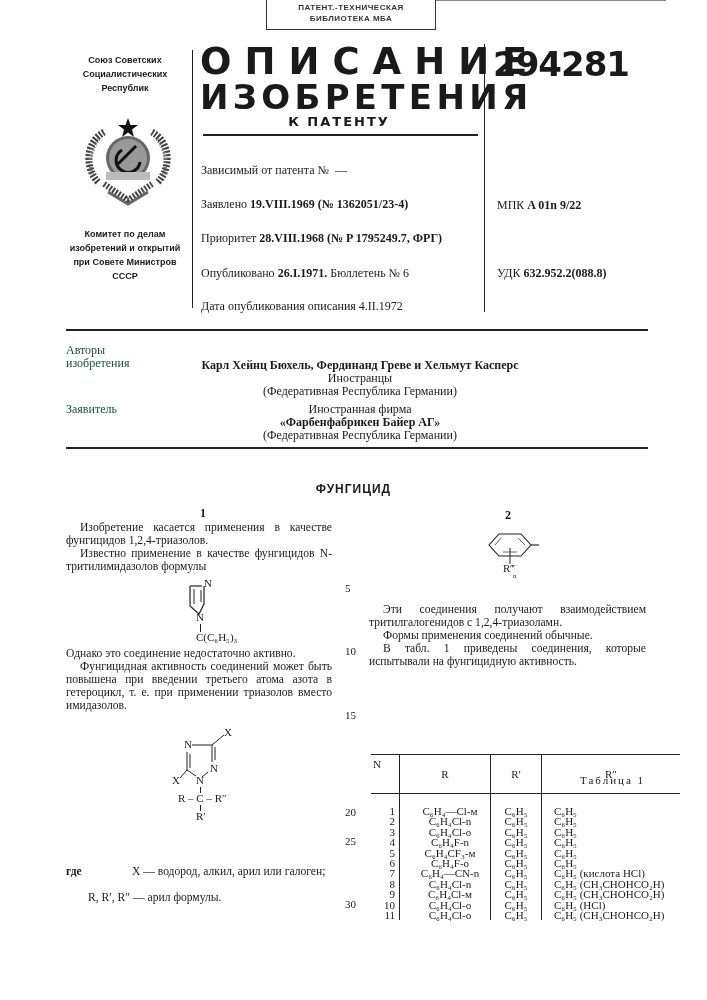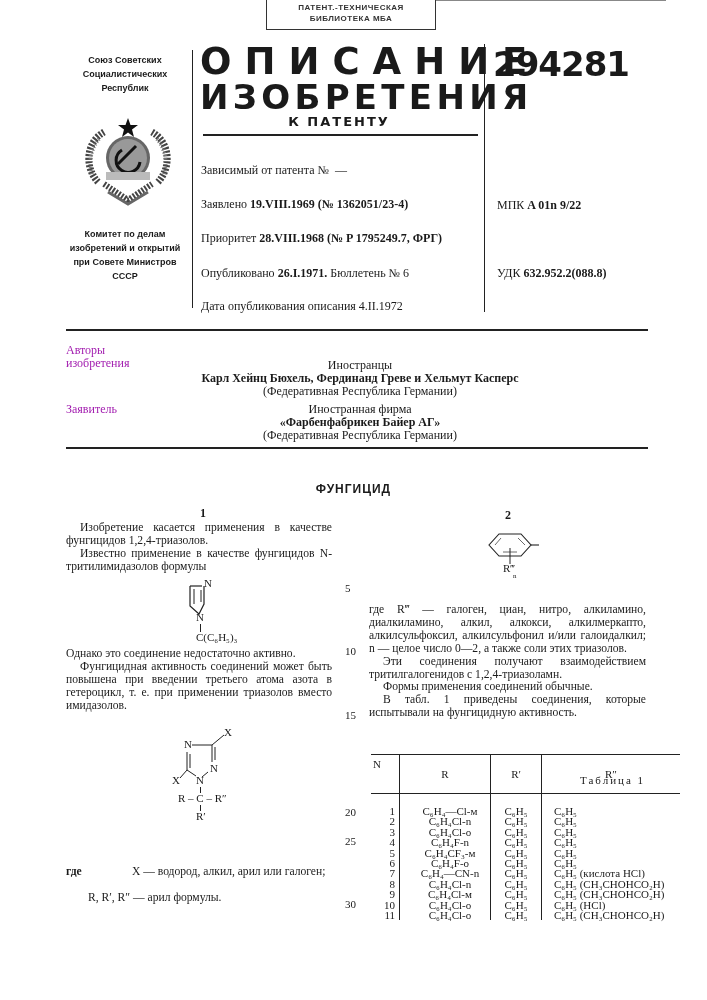--- a/index.html
+++ b/index.html
@@ -45,21 +45,21 @@
   .patent-no {
     left: 493px; top: 44px; font-size: 34px; font-weight: 900; letter-spacing: -1px;
     font-family: "DejaVu Sans", sans-serif;
     text-align: center;
   }
 
   .meta { font-size: 12px; left: 201px; line-height: 14px; white-space: nowrap; }
   .meta b { font-weight: bold; }
   .meta-r { font-size: 12px; left: 497px; line-height: 14px; white-space: nowrap; }
 
-  .authors-label { left: 66px; font-size: 12px; line-height: 13px; color: #a21caf; }
+  .authors-label { left: 66px; font-size: 12px; line-height: 13px; color: #14532d; }
   .center-block { left: 100px; width: 520px; text-align: center; font-size: 12px; line-height: 13px; }
   .center-block b { font-weight: bold; }
 
   .heading { left: 0; width: 707px; top: 482px; text-align: center; font-size: 12px; font-weight: bold; letter-spacing: 1px; }
 
   .col { font-size: 11.6px; line-height: 12.9px; text-align: justify; }
   .col p { margin: 0; }
   .col .indent { text-indent: 14px; }
   .col-l { left: 66px; width: 266px; }
   .col-r { left: 369px; width: 277px; }
@@ -158,22 +158,22 @@
   <b>632.952.2(088.8)</b>
 </div>
 
 <div class="abs hline" style="left:66px;top:329px;width:582px;"></div>
 
 <div class="abs authors-label serif" style="top:344px;">
   <div>Авторы</div>
   <div>изобретения</div>
 </div>
 <div class="abs center-block serif" style="top:359px;">
+  <div><b>Карл Хейнц Бюхель, Фердинанд Греве и Хельмут Касперс</b></div>
   <div>Иностранцы</div>
-  <div><b>Карл Хейнц Бюхель, Фердинанд Греве и Хельмут Касперс</b></div>
   <div>(Федеративная Республика Германии)</div>
 </div>
 <div class="abs authors-label serif" style="top:403px;">Заявитель</div>
 <div class="abs center-block serif" style="top:403px;">
   <div>Иностранная фирма</div>
   <div><b>«Фарбенфабрикен Байер АГ»</b></div>
   <div>(Федеративная Республика Германии)</div>
 </div>
 <div class="abs hline" style="left:66px;top:447px;width:582px;"></div>
 
@@ -245,21 +245,20 @@
     <polygon points="14,4 36,4 46,15 36,26 14,26 4,15" stroke="#222" stroke-width="1.1" fill="none"></polygon>
     <path d="M46,15 L54,15" stroke="#222" stroke-width="1.1"></path>
     <path d="M10,15 L16,8 M33,8 L40,15 M18,22 L32,22" stroke="#444" stroke-width="0.8"></path>
     <path d="M25,18 L25,34" stroke="#222" stroke-width="1"></path>
   </svg>
   <span class="abs" style="left:18px;top:32px;">R‴</span>
   <span class="abs sub" style="left:28px;top:42px;">n</span>
 </div>
 
 <div class="abs col col-r serif" style="top:604px;">
-  <p>где R‴ — галоген, циан, нитро, алкиламино, диалкиламино, алкил, алкокси, алкилмеркапто, алкилсульфоксил, алкилсульфонил и/или галоидалкил; n — целое число 0—2, а также соли этих триазолов.</p>
   <p class="indent">Эти соединения получают взаимодействием тритилгалогенидов с 1,2,4-триазоламн.</p>
   <p class="indent">Формы применения соединений обычные.</p>
   <p class="indent">В табл. 1 приведены соединения, которые испытывали на фунгицидную активность.</p>
 </div>
 <div class="abs serif" style="left:580px;top:742px;font-size:11px;letter-spacing:2px;margin-top:32px;">Таблица 1</div>
 
 <div class="abs serif" style="left:371px;top:754px;">
   <table class="t1">
     <thead>
       <tr>

